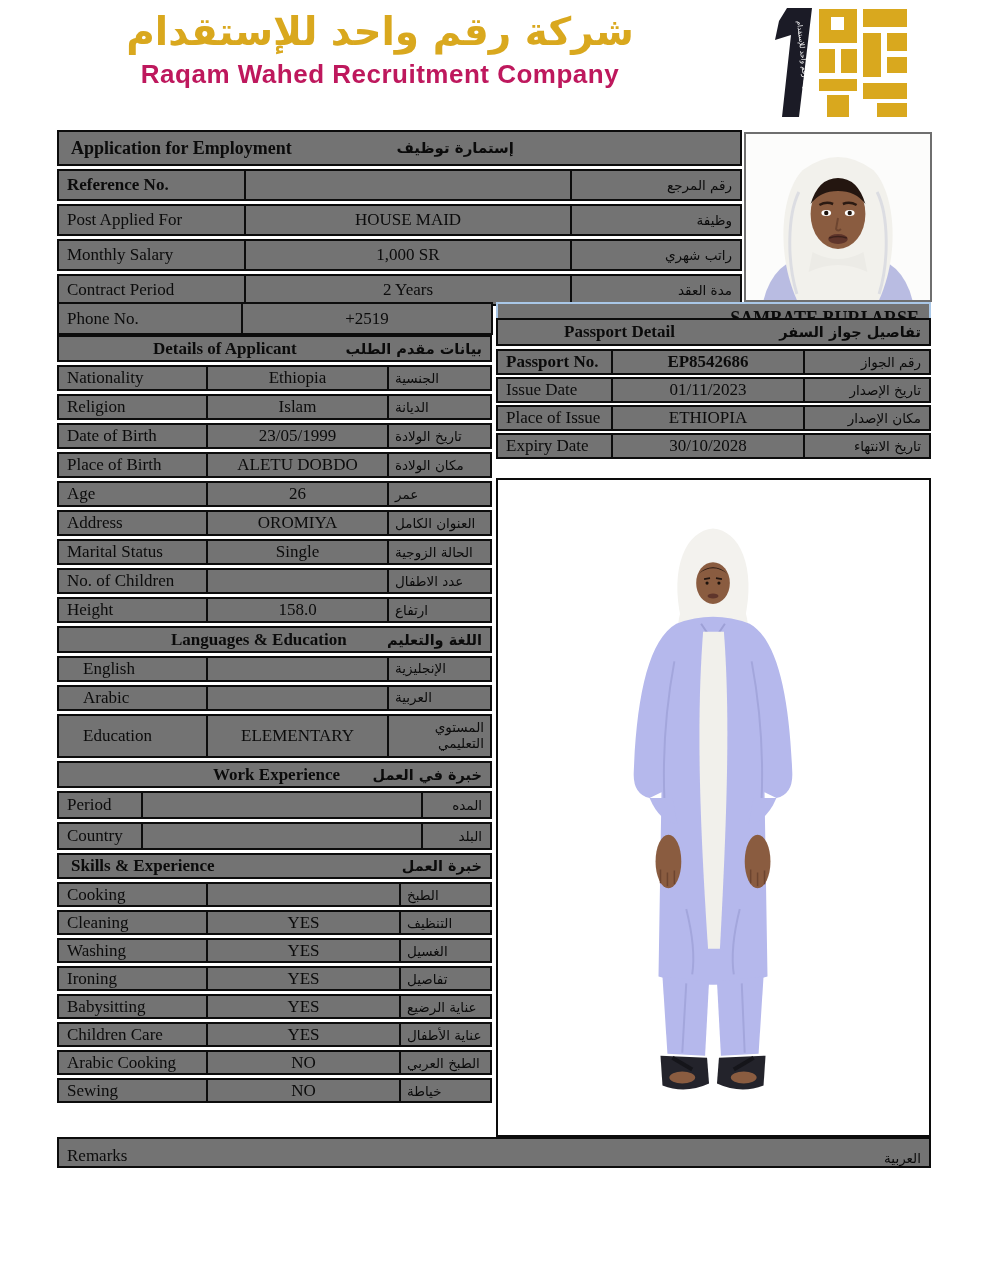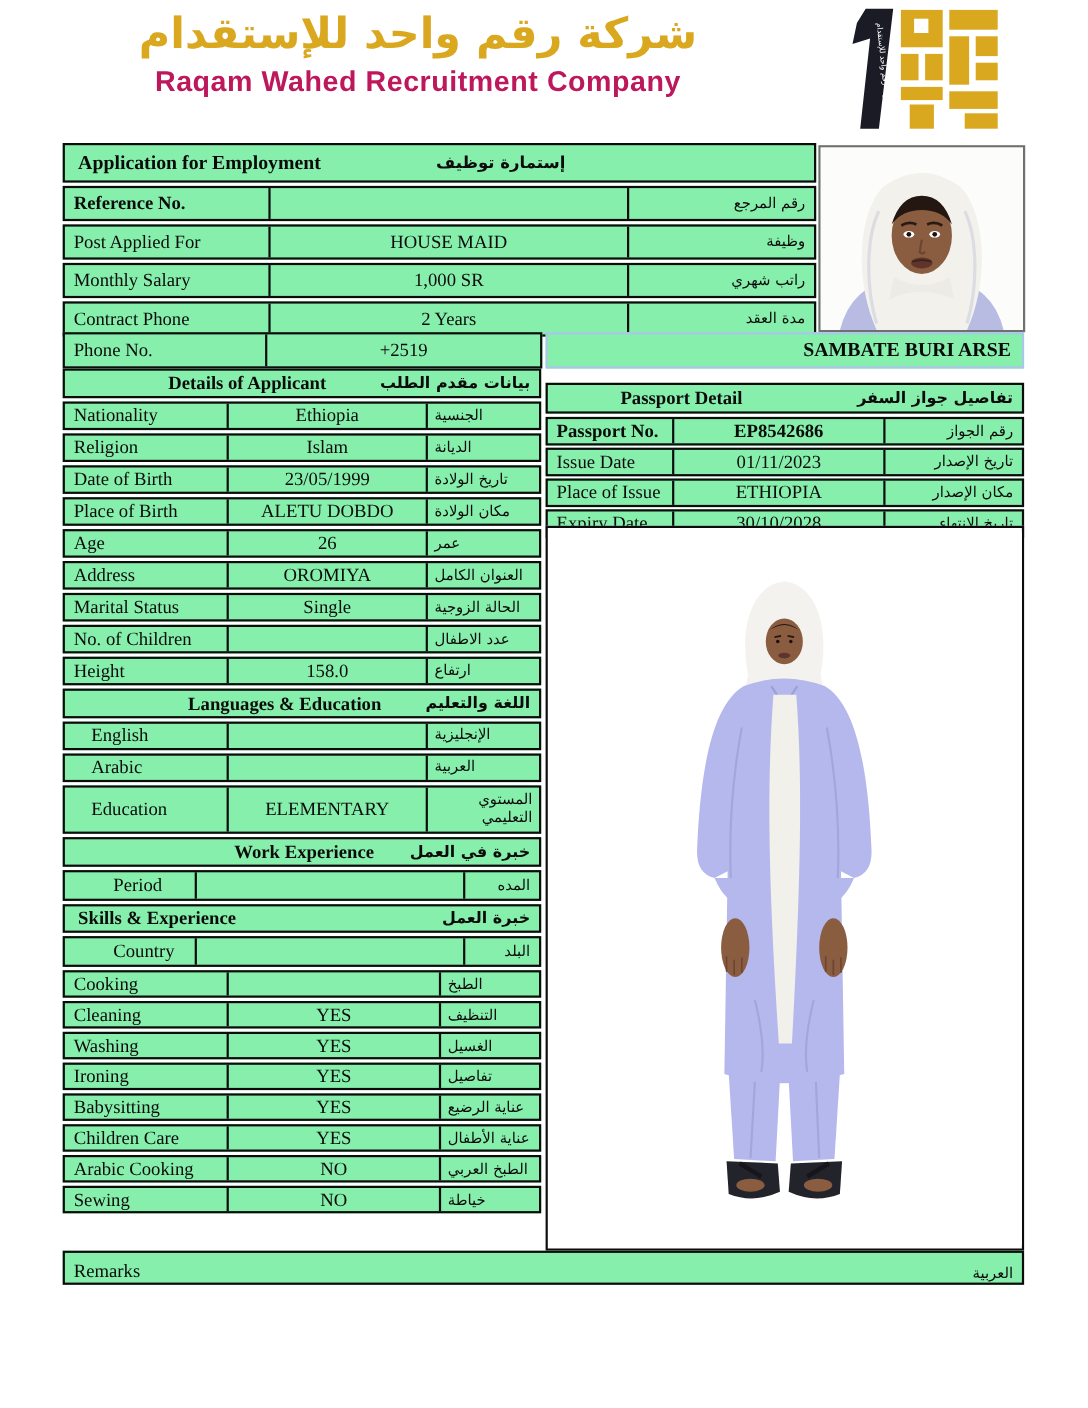--- a/index.html
+++ b/index.html
@@ -5,21 +5,21 @@
   html,body{margin:0;padding:0;background:#fff;}
   .page{position:relative;width:989px;height:1280px;background:#fff;overflow:hidden;
         font-family:"Liberation Serif", serif;color:#0b0b0b;}
   
   .header{position:absolute;left:40px;top:8px;width:680px;text-align:center;}
   .co-ar{font-family:"DejaVu Sans",sans-serif;font-weight:bold;font-size:39px;line-height:1.25;color:#D9A81E;}
   .co-en{font-family:"Liberation Sans",sans-serif;font-weight:bold;font-size:26px;letter-spacing:.5px;color:#be185d;margin-top:2px;}
   .logo{position:absolute;left:757px;top:5px;width:155px;height:116px;}
   
   .form{position:absolute;left:57px;top:130px;width:878px;height:1045px;}
-  .box{border:2px solid #0c0c0c;background:#86efac;display:flex;align-items:stretch;box-sizing:border-box;margin-bottom:3px;}
+  .box{border:2px solid #0c0c0c;background:#737373;display:flex;align-items:stretch;box-sizing:border-box;margin-bottom:3px;}
   .c{display:flex;align-items:center;box-sizing:border-box;overflow:hidden;}
   .c + .c{border-left:2px solid #0c0c0c;}
   .lab{padding-left:8px;font-size:17px;}
   .val{flex:1;justify-content:center;text-align:center;font-size:17px;}
   .ar{font-family:"DejaVu Sans",sans-serif;font-size:13.5px;}
   .arr{justify-content:flex-start;padding:0 8px;}          
   .arl{justify-content:flex-end;padding:0 6px;}            
   .hdr{display:flex;justify-content:space-between;align-items:center;font-weight:bold;padding:0 8px;}
   .hdr .en{font-size:17px;}
   .hdr .art{font-weight:bold;font-size:14.5px;}
@@ -43,27 +43,27 @@
   
   .lstack{position:absolute;left:0;top:205px;width:435px;}
   .hd-det{height:27px;} .hd-det .en{margin-left:86px;}
   .det{height:26px;}
   .det .lab{width:147px;} .det .ar{width:103px;}
   .hd-lang{height:27px;} .hd-lang .en{margin-left:104px;}
   .lang{height:26px;}
   .lang .lab{width:147px;padding-left:24px;} .lang .ar{width:103px;line-height:1.15;}
   .tall{height:44px;}
   .hd-work{height:27px;} .hd-work .en{margin-left:146px;}
-  .wrk{height:28px;padding-left:36px;}
+  .wrk{height:28px;}
   .wrk .lab{width:82px;} .wrk .ar{width:69px;}
   .hd-skl{height:26px;} .hd-skl .en{margin-left:4px;}
   .skl{height:25px;}
   .skl .lab{width:147px;} .skl .ar{width:91px;}
   
-  .rstack{position:absolute;left:439px;top:218px;width:435px;}
+  .rstack{position:absolute;left:439px;top:188px;width:435px;}
   .hd-pas{height:28px;} .hd-pas .en{margin-left:58px;}
   .pas{height:26px;margin-bottom:2px;}
   .pas .lab{width:113px;} .pas .ar{width:126px;}
   .brow .lab,.brow .val{font-weight:bold;}
   
   .photo2{position:absolute;left:439px;top:348px;width:435px;height:659px;border:2px solid #0c0c0c;box-sizing:border-box;background:#fff;margin:0;}
   
   .remarks{position:absolute;left:0;top:1007px;width:874px;height:31px;margin:0;justify-content:space-between;align-items:flex-end;padding:0 8px;}
   .remarks .lab{padding-left:0;}
   svg{display:block;}
@@ -115,21 +115,21 @@
         <div class="c lab">Post Applied For</div>
         <div class="c val">HOUSE MAID</div>
         <div class="c ar arr" dir="rtl">وظيفة</div>
       </div>
         <div class="box trow">
         <div class="c lab">Monthly Salary</div>
         <div class="c val">1,000 SR</div>
         <div class="c ar arr" dir="rtl">راتب شهري</div>
       </div>
         <div class="box trow">
-        <div class="c lab">Contract Phone</div>
+        <div class="c lab">Contract Period</div>
         <div class="c val">2 Years</div>
         <div class="c ar arr" dir="rtl">مدة العقد</div>
       </div>
     </div>
 
     <div class="photo1">
       <svg viewBox="0 0 188 166" width="100%" height="100%" preserveAspectRatio="none">
         <rect width="188" height="166" fill="#fcfcfb"></rect>
         <path d="M18,166 Q28,126 68,120 L120,120 Q160,126 170,166 Z" fill="#b9bce2"></path>
         <path d="M52,166 C30,118 36,58 58,36 Q94,10 130,36 C152,58 158,118 136,166 Z" fill="#f2f1ec"></path>
@@ -229,29 +229,29 @@
 
       <div class="box hdr hd-work">
         <span class="en">Work Experience</span>
         <span class="art ar" dir="rtl">خبرة في العمل</span>
       </div>
       <div class="box wrk">
         <div class="c lab">Period</div>
         <div class="c val"></div>
         <div class="c ar arr" dir="rtl">المده</div>
       </div>
-        <div class="box hdr hd-skl">
+        <div class="box wrk">
+        <div class="c lab">Country</div>
+        <div class="c val"></div>
+        <div class="c ar arr" dir="rtl">البلد</div>
+      </div>
+
+      <div class="box hdr hd-skl">
         <span class="en">Skills &amp; Experience</span>
         <span class="art ar" dir="rtl">خبرة العمل</span>
-      </div>
-
-      <div class="box wrk">
-        <div class="c lab">Country</div>
-        <div class="c val"></div>
-        <div class="c ar arr" dir="rtl">البلد</div>
       </div>
       <div class="box skl">
         <div class="c lab">Cooking</div>
         <div class="c val"></div>
         <div class="c ar arl" dir="rtl">الطبخ</div>
       </div>
         <div class="box skl">
         <div class="c lab">Cleaning</div>
         <div class="c val">YES</div>
         <div class="c ar arl" dir="rtl">التنظيف</div>

